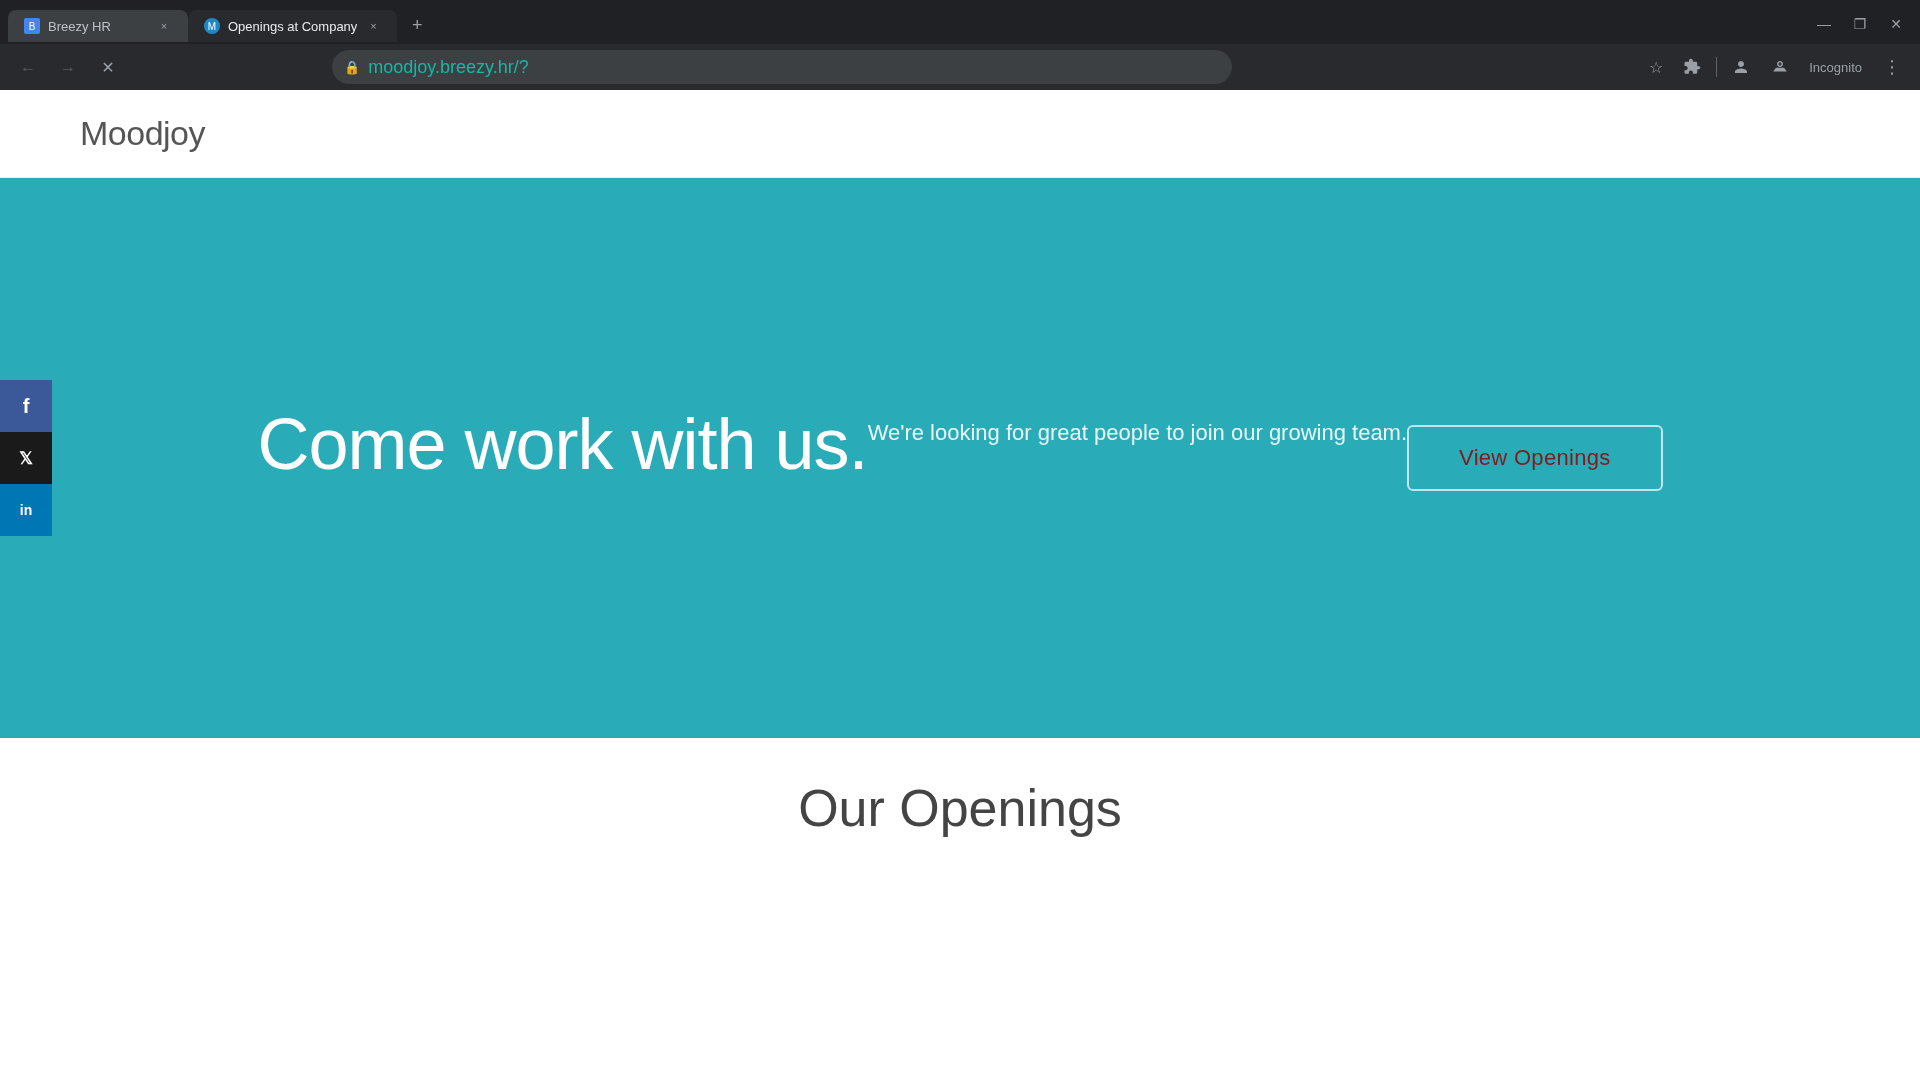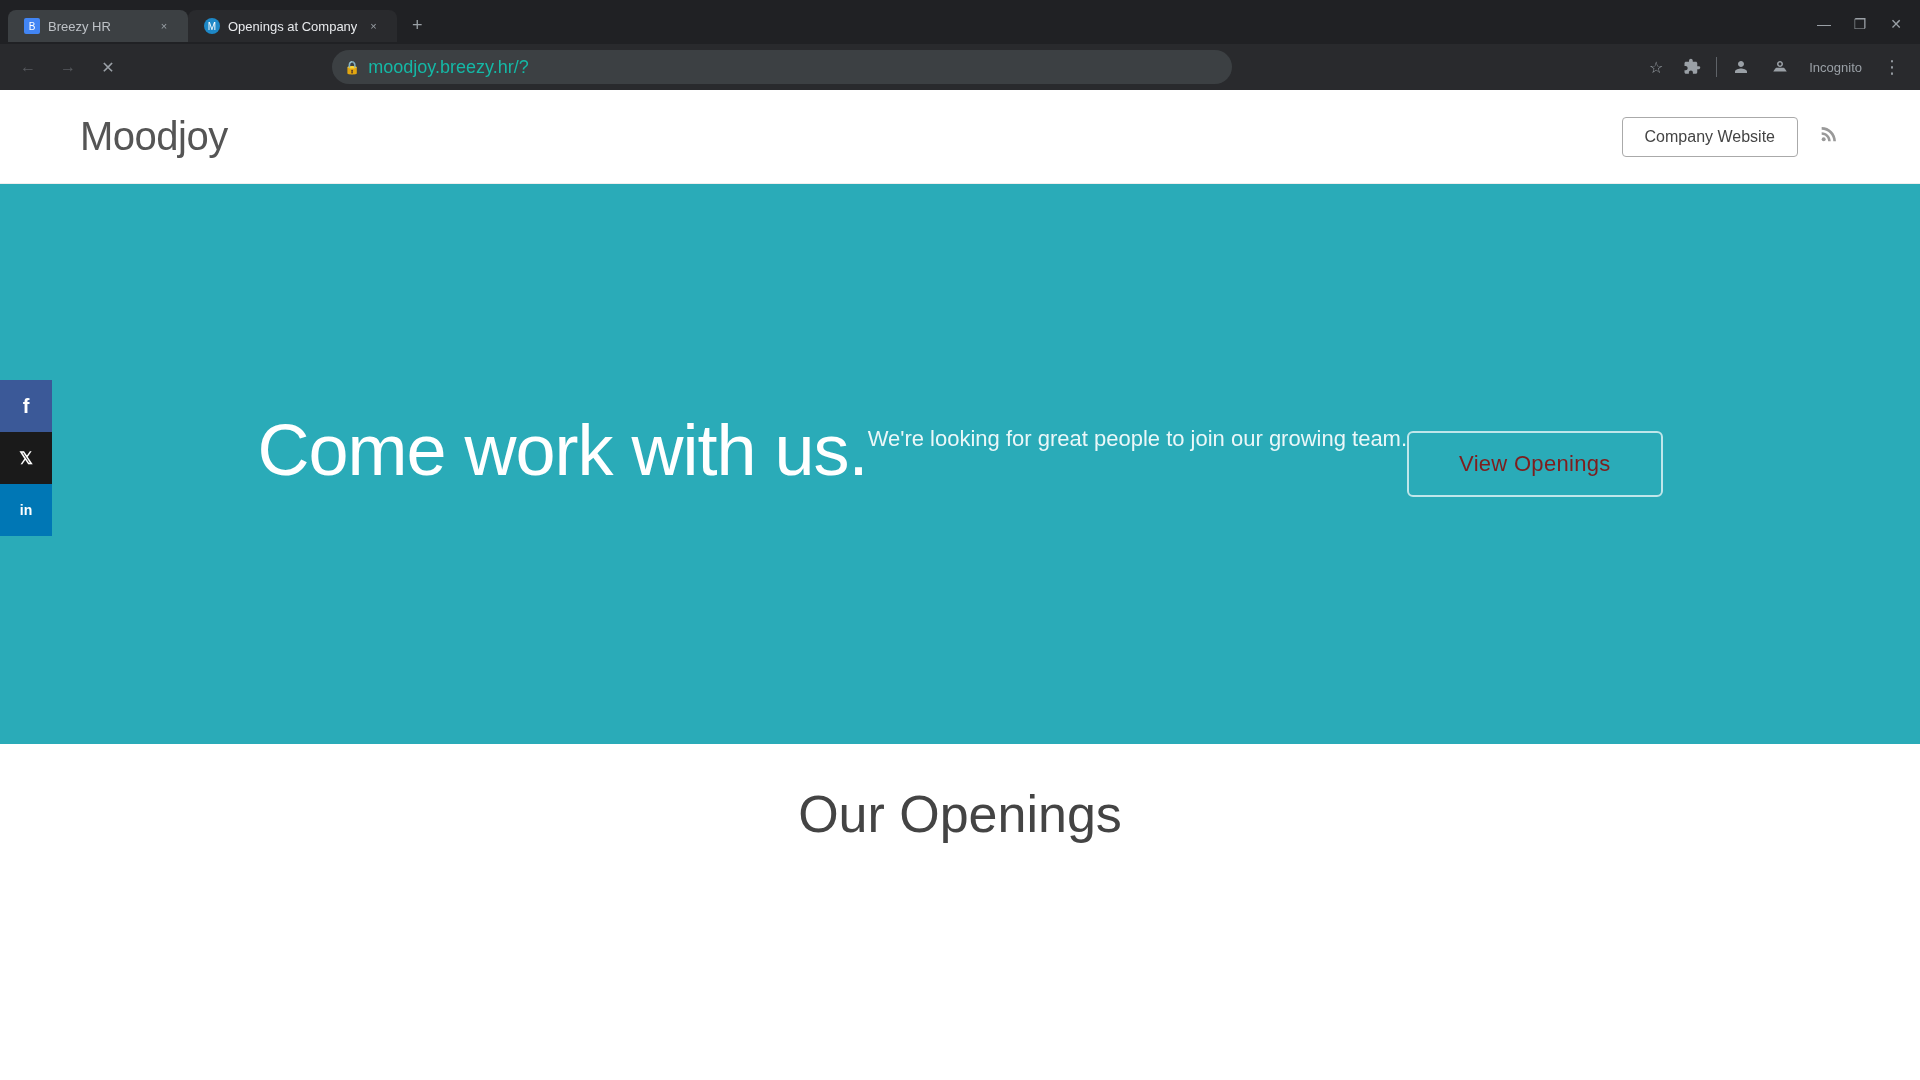--- a/index.html
+++ b/index.html
@@ -195,21 +195,21 @@
     .site-header {
       display: flex;
       align-items: center;
       justify-content: space-between;
       padding: 24px 80px;
       background: #fff;
       border-bottom: 1px solid #eee;
     }
 
     .site-logo {
-      font-size: 40px;
+      font-size: 34px;
       color: #555;
       font-weight: 400;
       letter-spacing: -0.5px;
     }
 
     .header-right {
       display: flex;
       align-items: center;
       gap: 20px;
     }
@@ -356,29 +356,20 @@
     <div class="social-btn twitter">
       <span style="font-size:17px;">𝕏</span>
     </div>
     <div class="social-btn linkedin">
       <span style="font-size:14px; font-weight:700;">in</span>
     </div>
   </div>
 
   <header class="site-header">
     <div class="site-logo">Moodjoy</div>
-    <div class="header-right">
-      <button class="company-website-btn">Company Website</button>
-      <span class="rss-icon">
-        <svg width="22" height="22" viewBox="0 0 24 24" fill="#999">
-          <circle cx="6.18" cy="17.82" r="2.18"></circle>
-          <path d="M4 4.44v2.83c7.03 0 12.73 5.7 12.73 12.73h2.83c0-8.59-6.97-15.56-15.56-15.56zm0 5.66v2.83c3.9 0 7.07 3.17 7.07 7.07h2.83c0-5.47-4.43-9.9-9.9-9.9z"></path>
-        </svg>
-      </span>
-    </div>
   </header>
 
   <section class="hero-section">
     <h1 class="hero-title">Come work with us.</h1>
     <p class="hero-subtitle">We're looking for great people to join our growing team.</p>
     <button class="view-openings-btn">View Openings</button>
   </section>
 
   <section class="openings-section">
     <h2 class="openings-title">Our Openings</h2>

